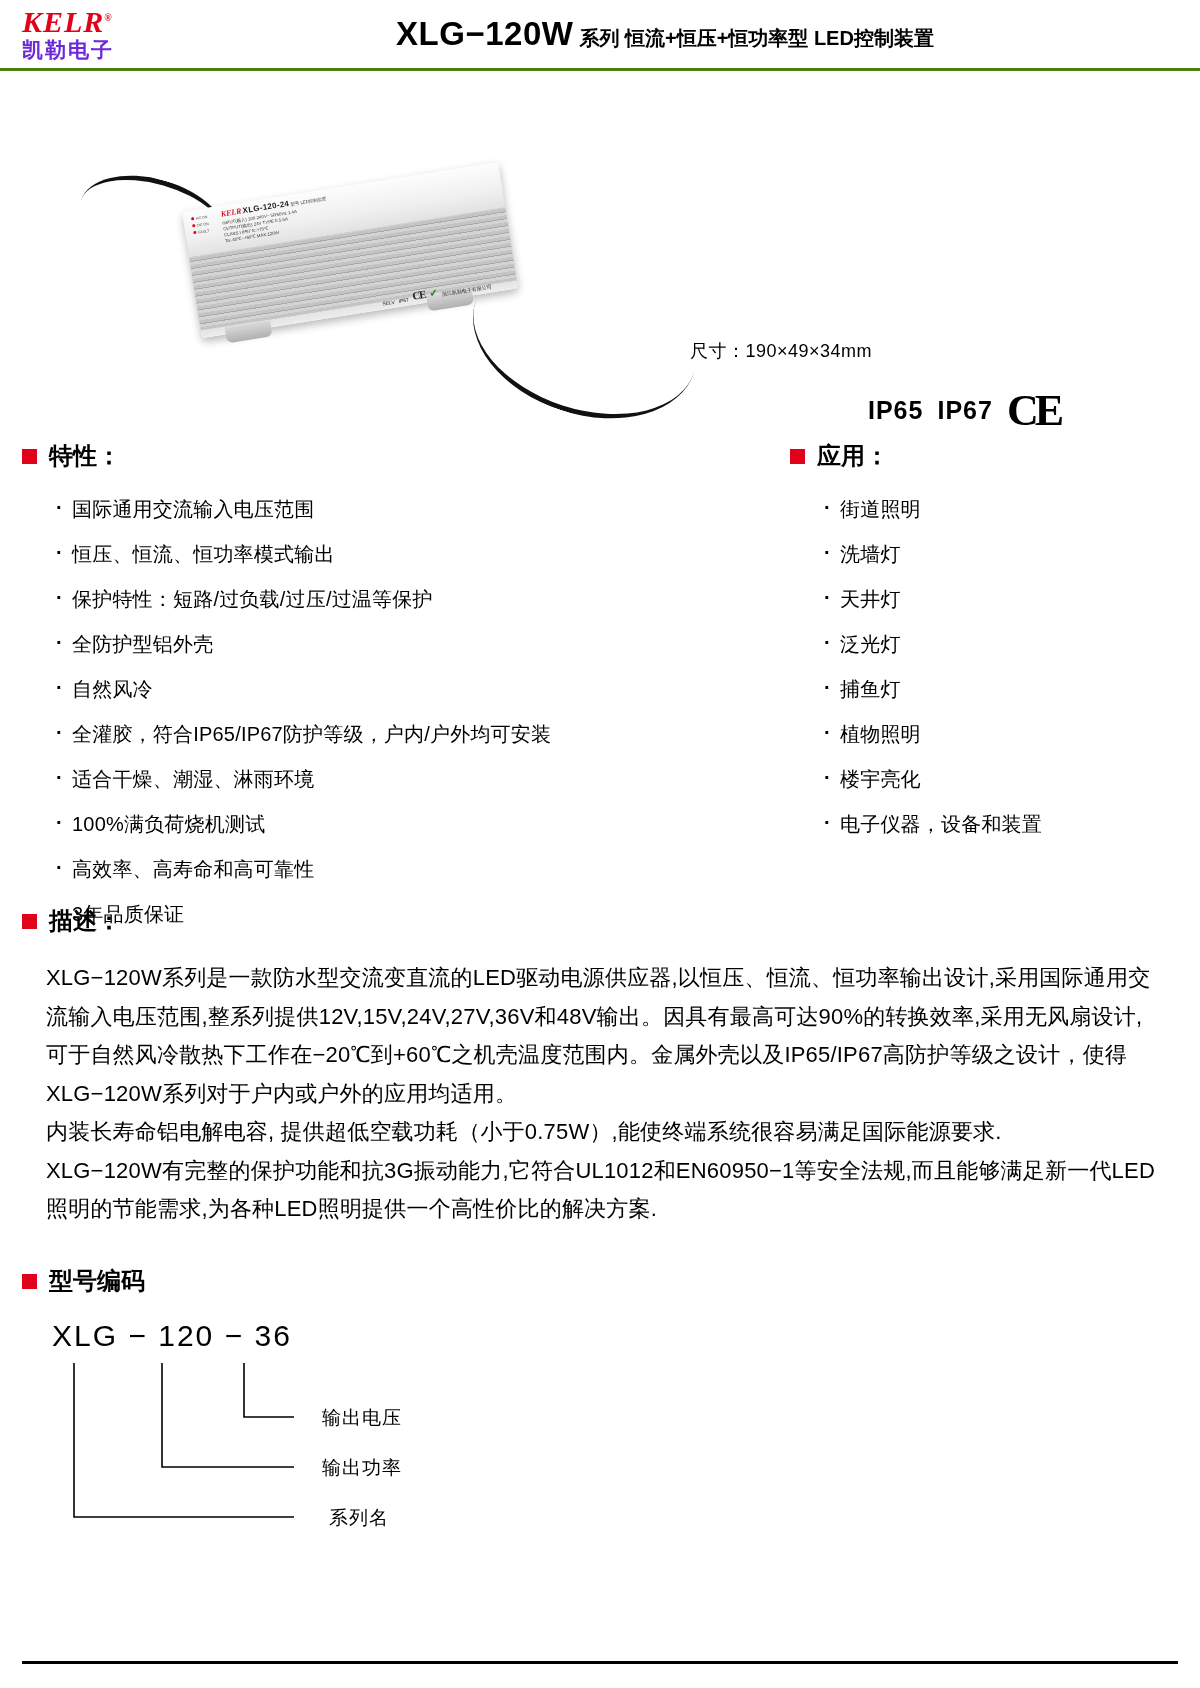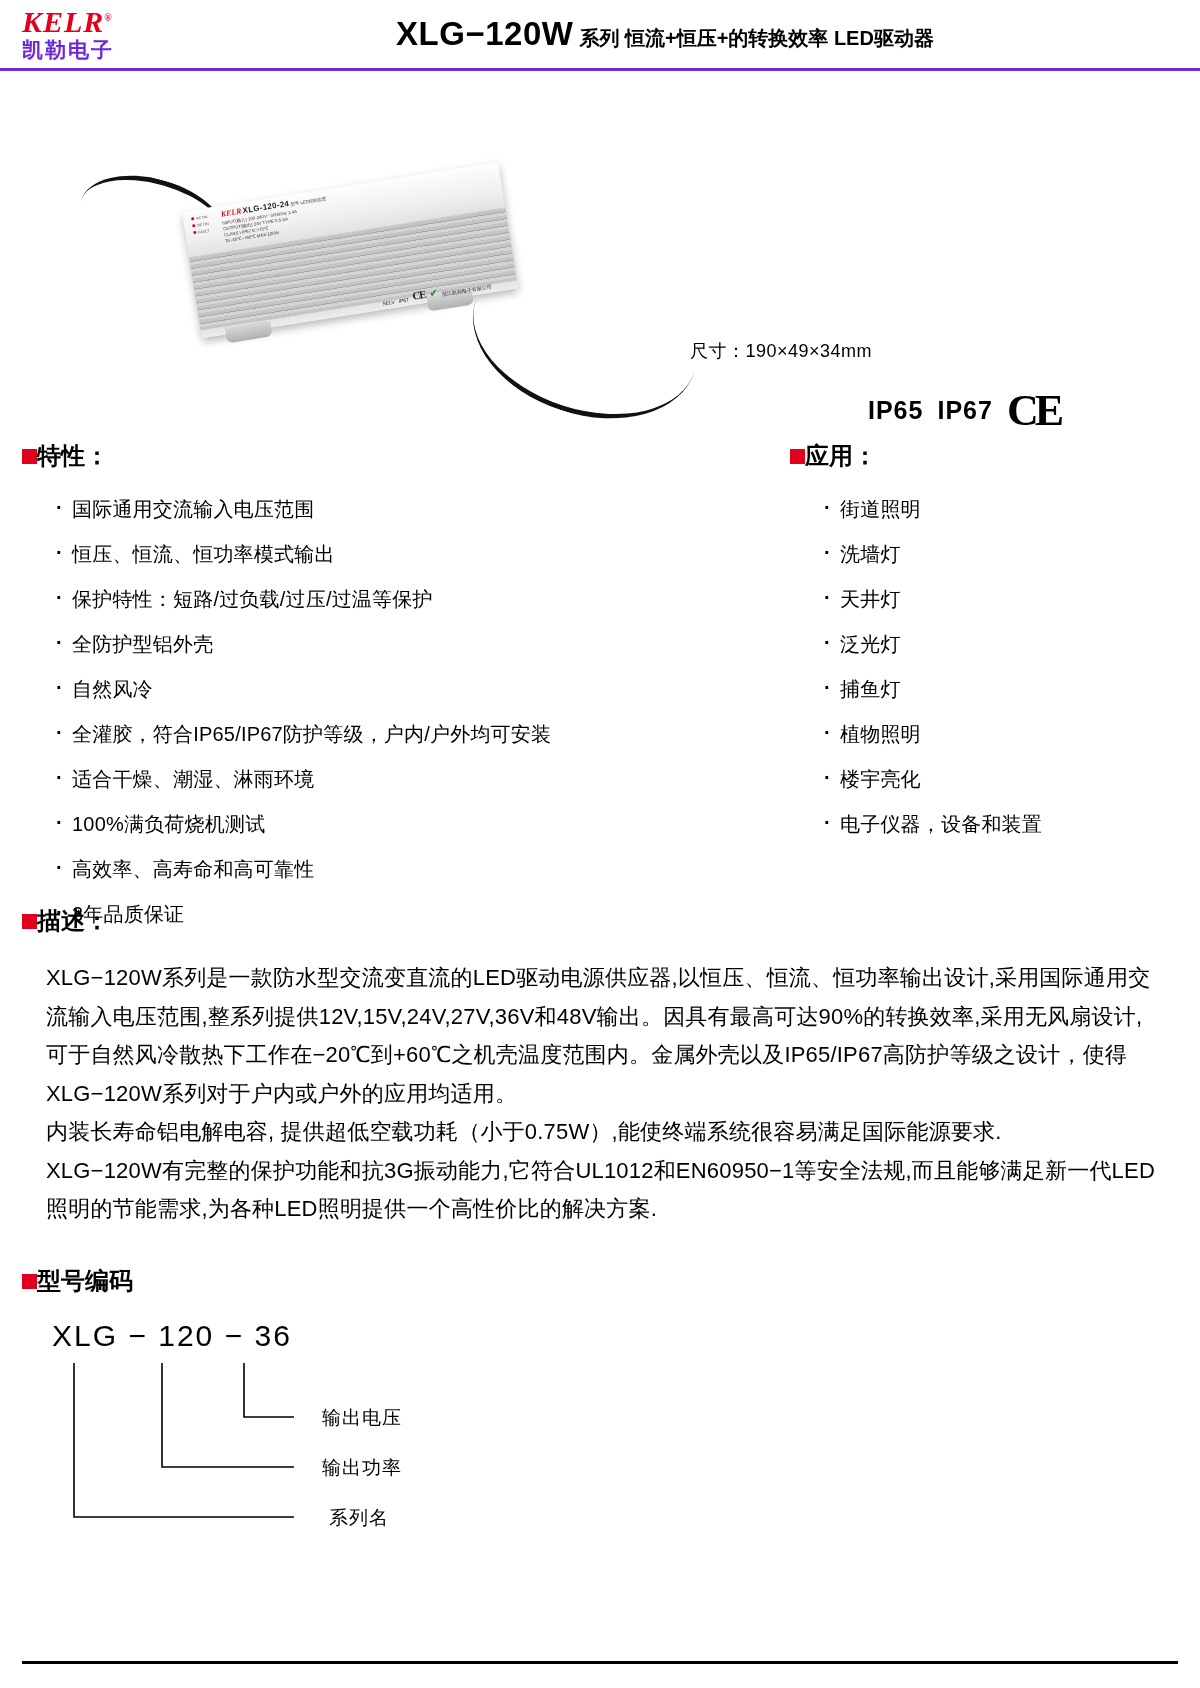--- a/index.html
+++ b/index.html
@@ -13,21 +13,21 @@
     font-family: "Liberation Sans", sans-serif;
     color: #000000;
     position: relative;
     overflow: hidden;
   }
 
   
   .header {
     position: relative;
     height: 68px;
-    border-bottom: 3px solid #6d28d9;
+    border-bottom: 3px solid #4d7c0f;
     display: flex;
     align-items: center;
   }
   .logo-block {
     width: 170px;
     padding-left: 22px;
     box-sizing: border-box;
   }
   .logo-mark {
     font-family: "Liberation Serif", serif;
@@ -226,20 +226,21 @@
     font-size: 44px;
     font-weight: bold;
     letter-spacing: -4px;
     line-height: 0.85;
   }
 
   
   .sec-head {
     display: flex;
     align-items: center;
+    gap: 12px;
     font-size: 24px;
     font-weight: bold;
   }
   .sq {
     width: 15px;
     height: 15px;
     background: #e2001a;
     display: inline-block;
   }
 
@@ -328,21 +329,21 @@
 <body>
 
 <div class="header">
   <div class="logo-block">
     <div class="logo-mark">
       <span>KELR</span><span class="reg">®</span>
     </div>
     <div class="logo-cn">凯勒电子</div>
   </div>
   <div class="header-title">
-    <span class="model">XLG−120W</span><span class="sub">系列 恒流+恒压+的转换效率 LED驱动器</span>
+    <span class="model">XLG−120W</span><span class="sub">系列 恒流+恒压+恒功率型 LED控制装置</span>
   </div>
 </div>
 
 <div class="photo-area">
 
   <div class="cable cable-l"></div>
   <div class="cable cable-r"></div>
 
   <div class="psu">
     <div class="psu-body"></div>

